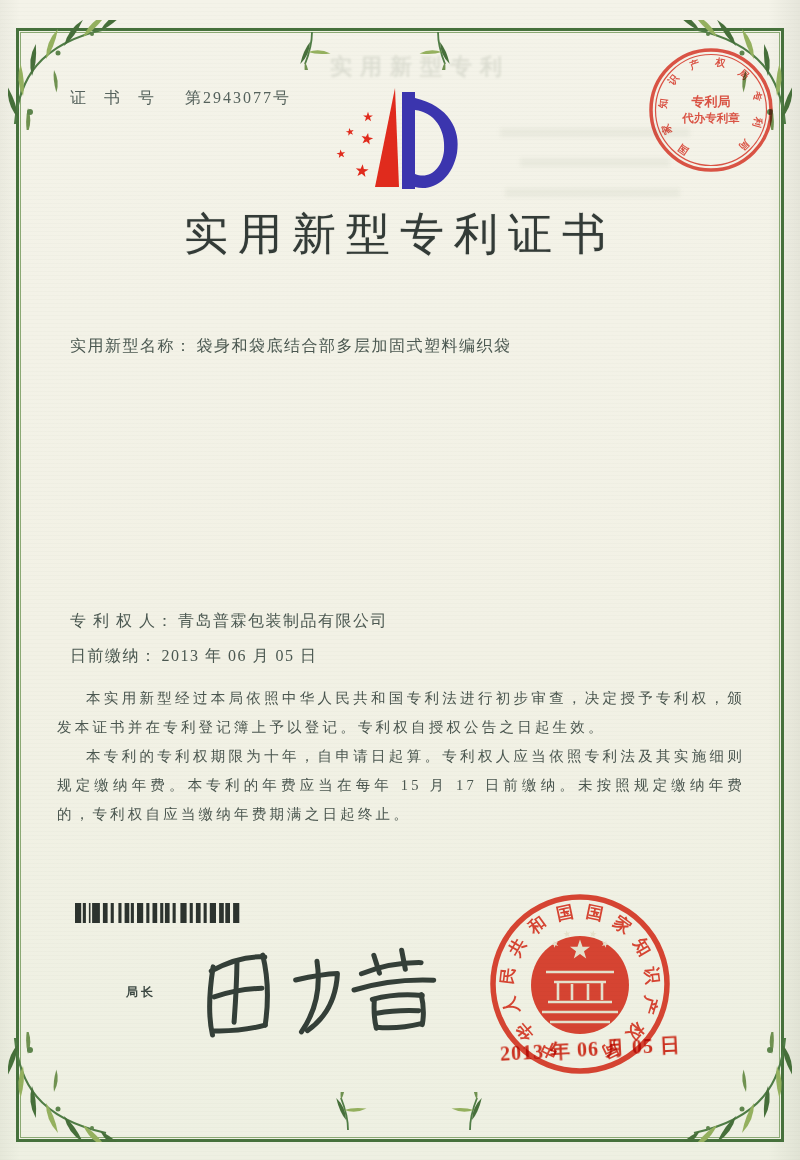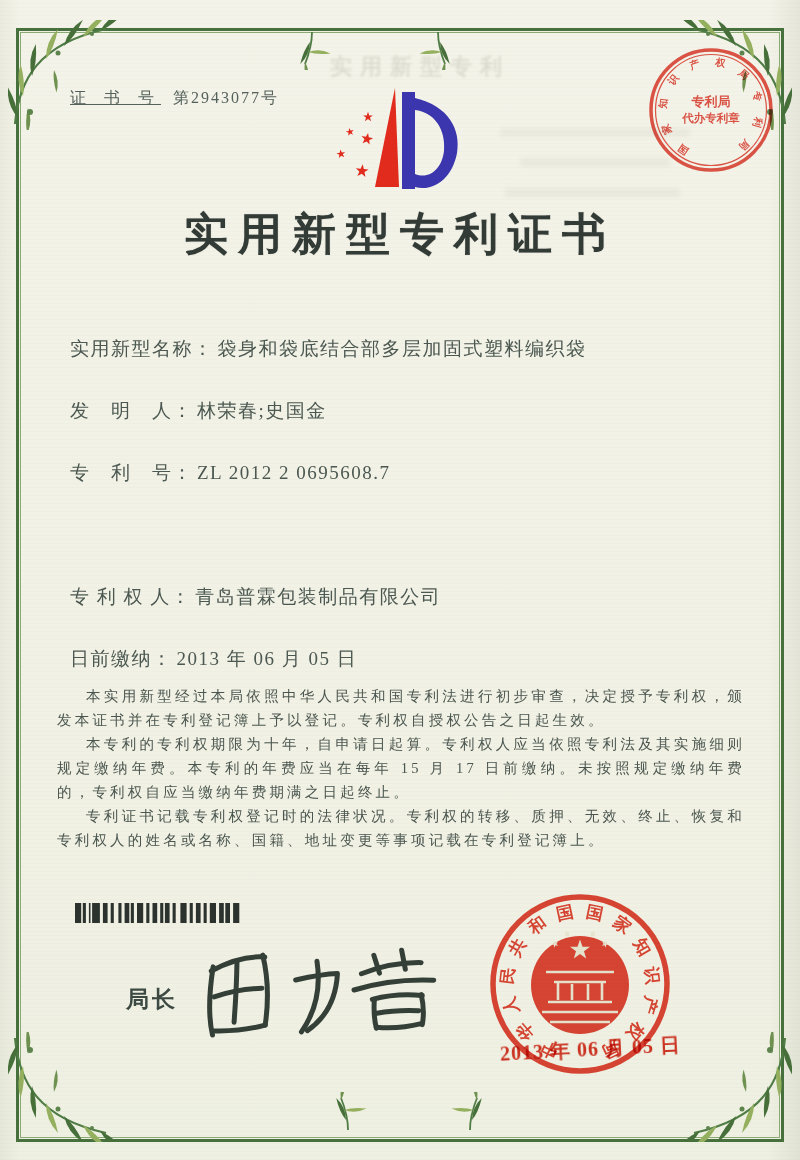--- a/index.html
+++ b/index.html
@@ -16,43 +16,43 @@
   
   .frame{
     position:absolute;left:16px;right:16px;top:28px;bottom:18px;
     border:3px solid #46713c;
     box-shadow:inset 0 0 0 1px #eef0e2, inset 0 0 0 2px #8aa873;
     pointer-events:none;
   }
   .ornament{position:absolute;pointer-events:none;}
   
   .certno{position:absolute;left:70px;top:88px;font-size:16px;letter-spacing:2px;color:#55625c;}
-  .certno .lbl{letter-spacing:7px;margin-right:6px;text-decoration:underline;}
+  .certno .lbl{letter-spacing:7px;margin-right:18px;}
   
   .ghost-title{position:absolute;left:330px;top:52px;font-size:22px;font-weight:bold;
     letter-spacing:8px;color:rgba(105,118,100,0.16);filter:blur(1px);}
   .ghost-line{position:absolute;background:rgba(110,122,102,0.07);filter:blur(2px);border-radius:2px;}
   
   .logo{position:absolute;left:318px;top:68px;}
   
   .title{position:absolute;left:0;top:205px;width:100%;text-align:center;
-    font-size:44px;font-weight:bold;letter-spacing:10px;color:#333b37;
+    font-size:44px;font-weight:normal;letter-spacing:10px;color:#333b37;
     text-shadow:0 0 1px rgba(40,50,45,0.35);}
   
-  .field{position:absolute;left:70px;font-size:19px;letter-spacing:1.5px;color:#4b5851;white-space:nowrap;}
+  .field{position:absolute;left:70px;font-size:16px;letter-spacing:1.5px;color:#4b5851;white-space:nowrap;}
   .field .flabel{margin-right:4px;}
-  .f0{top:336px}.f1{top:398px}.f2{top:460px}.f3{top:522px}.f4{top:584px}.f5{top:646px}
+  .f0{top:336px}.f1{top:398px}.f2{top:460px}.f3{top:522px}.f4{top:611px}.f5{top:646px}
   
   .body-text{position:absolute;left:57px;top:684px;width:688px;}
-  .body-text p{margin:0;padding:0;text-indent:2em;font-size:14.5px;line-height:24px;
+  .body-text p{margin:0;padding:0;text-indent:2em;font-size:14.5px;line-height:29px;
     letter-spacing:3.2px;color:#4a564f;text-align:justify;}
   
   .barcode{position:absolute;left:75px;top:903px;}
   
-  .sig-label{position:absolute;left:126px;top:984px;font-size:23px;font-weight:bold;
+  .sig-label{position:absolute;left:126px;top:984px;font-size:12px;font-weight:bold;
     letter-spacing:3px;color:#3d4943;}
   .signature{position:absolute;left:190px;top:935px;}
   
   .agency-seal{position:absolute;left:645px;top:44px;opacity:0.85;filter:blur(0.6px);mix-blend-mode:multiply;}
   .office-seal{position:absolute;left:484px;top:888px;opacity:0.93;filter:blur(0.4px);mix-blend-mode:multiply;}
   .seal-date{position:absolute;left:500px;top:1036px;font-size:20px;font-weight:bold;
     color:#da3524;letter-spacing:1px;transform:rotate(-3deg);mix-blend-mode:multiply;
     filter:blur(0.3px);white-space:nowrap;}
   
   .footer{position:absolute;left:0;top:1098px;width:760px;text-align:center;
@@ -147,37 +147,30 @@
     <use href="#star" transform="translate(49,71) scale(0.62) rotate(10)" fill="#e02b1d"></use>
     <use href="#star" transform="translate(23,86) scale(0.46) rotate(-8)" fill="#e02b1d"></use>
     <use href="#star" transform="translate(44,103) scale(0.68) rotate(6)" fill="#e02b1d"></use>
   </svg>
 
   <div class="title">实用新型专利证书</div>
 
   <div class="field f0">
     <span class="flabel">实用新型名称：</span><span>袋身和袋底结合部多层加固式塑料编织袋</span>
   </div>
-  <div class="field f1">
-    <span class="flabel">发　明　人：</span><span>林荣春;史国金</span>
-  </div>
-  <div class="field f2">
-    <span class="flabel">专　利　号：</span><span>ZL 2012 2 0695608.7</span>
-  </div>
   <div class="field f4">
     <span class="flabel">专 利 权 人：</span><span>青岛普霖包装制品有限公司</span>
   </div>
   <div class="field f5">
     <span class="flabel">日前缴纳：</span><span>2013 年 06 月 05 日</span>
   </div>
 
   <div class="body-text">
     <p>本实用新型经过本局依照中华人民共和国专利法进行初步审查，决定授予专利权，颁发本证书并在专利登记簿上予以登记。专利权自授权公告之日起生效。</p>
     <p>本专利的专利权期限为十年，自申请日起算。专利权人应当依照专利法及其实施细则规定缴纳年费。本专利的年费应当在每年 15 月 17 日前缴纳。未按照规定缴纳年费的，专利权自应当缴纳年费期满之日起终止。</p>
-    <p>专利证书记载专利权登记时的法律状况。专利权的转移、质押、无效、终止、恢复和专利权人的姓名或名称、国籍、地址变更等事项记载在专利登记簿上。</p>
   </div>
 
   <svg class="barcode" width="228" height="20">
       <rect x="0.0" y="0" width="6.2" height="20" fill="#2c332e"></rect>
       <rect x="7.8" y="0" width="3.1" height="20" fill="#2c332e"></rect>
       <rect x="13.9" y="0" width="1.6" height="20" fill="#2c332e"></rect>
       <rect x="17.1" y="0" width="7.8" height="20" fill="#2c332e"></rect>
       <rect x="27.9" y="0" width="4.7" height="20" fill="#2c332e"></rect>
       <rect x="35.7" y="0" width="3.1" height="20" fill="#2c332e"></rect>
       <rect x="43.4" y="0" width="3.1" height="20" fill="#2c332e"></rect>

